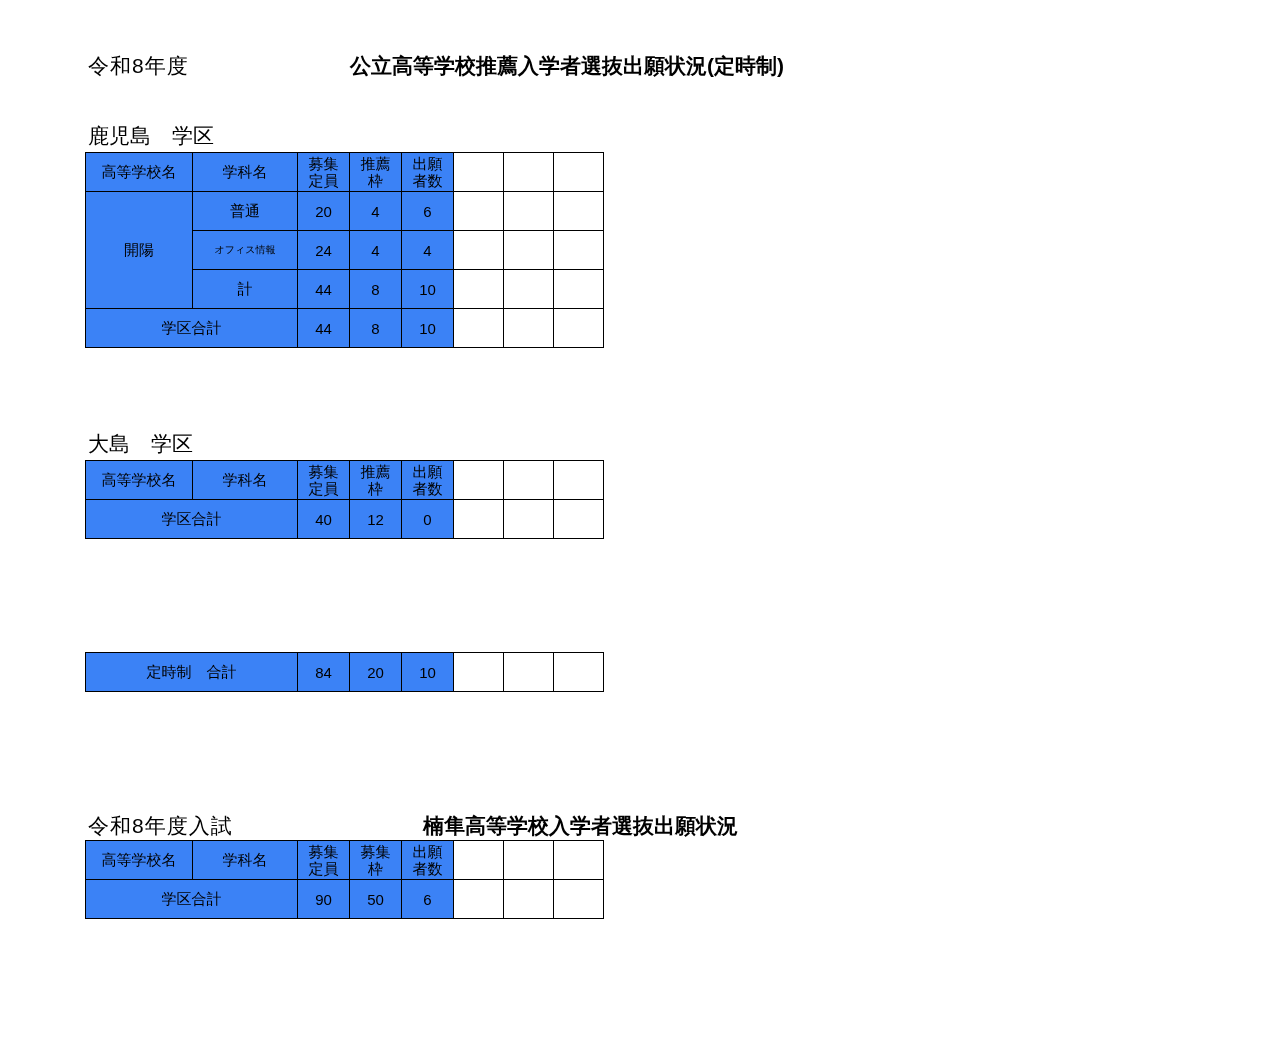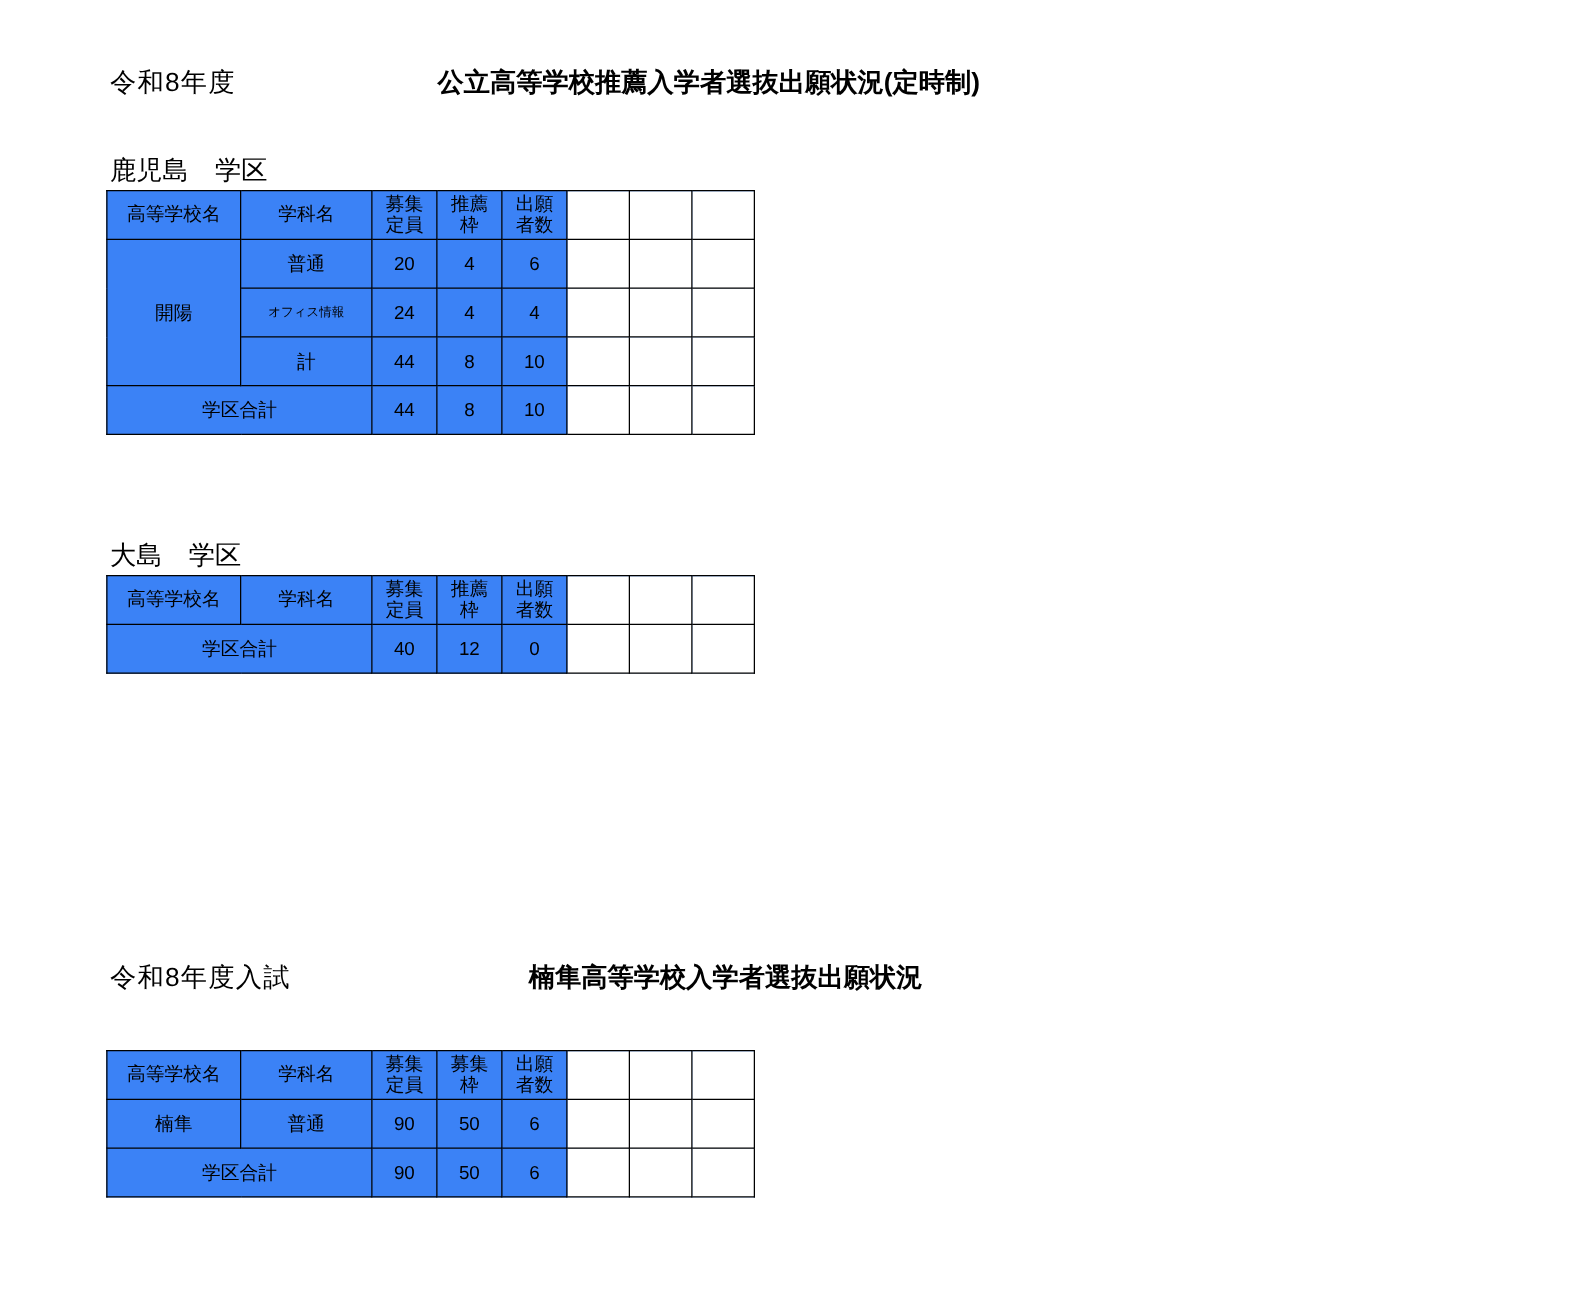--- a/index.html
+++ b/index.html
@@ -36,21 +36,21 @@
   .doc-header .main-title {
     font-size: 21px;
     font-weight: bold;
     white-space: nowrap;
   }
 
   #header1 { left: 88px; top: 52px; }
   #header1 .era { width: 262px; }
 
   #header2 { left: 88px; top: 768px; }
-  #header2 .era { width: 335px; }
+  #header2 .era { width: 335px; margin-top: 44px; }
 
   
   .district-label {
     position: absolute;
     font-size: 21px;
     white-space: nowrap;
   }
   #label-kagoshima { left: 88px; top: 122px; }
   #label-oshima { left: 88px; top: 430px; }
 
@@ -228,20 +228,43 @@
         <td class="numcell">40</td>
         <td class="numcell">12</td>
         <td class="numcell">0</td>
         <td class="blankcell"></td>
         <td class="blankcell"></td>
         <td class="blankcell"></td>
       </tr>
     </tbody>
   </table>
 
+  <table class="sheet" id="table-total">
+    <colgroup>
+      <col class="c-school">
+        <col class="c-course">
+        <col class="c-num">
+        <col class="c-num">
+        <col class="c-num">
+        <col class="c-blank">
+        <col class="c-blank">
+        <col class="c-blank">
+    </colgroup>
+    <tbody>
+      <tr class="totalrow">
+        <td colspan="2">定時制　合計</td>
+        <td class="numcell">84</td>
+        <td class="numcell">20</td>
+        <td class="numcell">10</td>
+        <td class="blankcell"></td>
+        <td class="blankcell"></td>
+        <td class="blankcell"></td>
+      </tr>
+    </tbody>
+  </table>
 
   <div class="doc-header" id="header2">
     <span class="era">令和8年度入試</span>
     <span class="main-title">楠隼高等学校入学者選抜出願状況</span>
   </div>
 
   <table class="sheet" id="table-kusuhaya">
     <colgroup>
       <col class="c-school">
         <col class="c-course">
@@ -266,30 +289,20 @@
         </td>
         <td class="head">
           <span class="stack">出願</span>
           <span class="stack">者数</span>
         </td>
         <td class="head blankcell"></td>
         <td class="head blankcell"></td>
         <td class="head blankcell"></td>
       </tr>
 
-      <tr>
-        <td>楠隼</td>
-        <td>普通</td>
-        <td class="numcell">90</td>
-        <td class="numcell">50</td>
-        <td class="numcell">6</td>
-        <td class="blankcell"></td>
-        <td class="blankcell"></td>
-        <td class="blankcell"></td>
-      </tr>
 
       <tr class="totalrow">
         <td colspan="2">学区合計</td>
         <td class="numcell">90</td>
         <td class="numcell">50</td>
         <td class="numcell">6</td>
         <td class="blankcell"></td>
         <td class="blankcell"></td>
         <td class="blankcell"></td>
       </tr>

